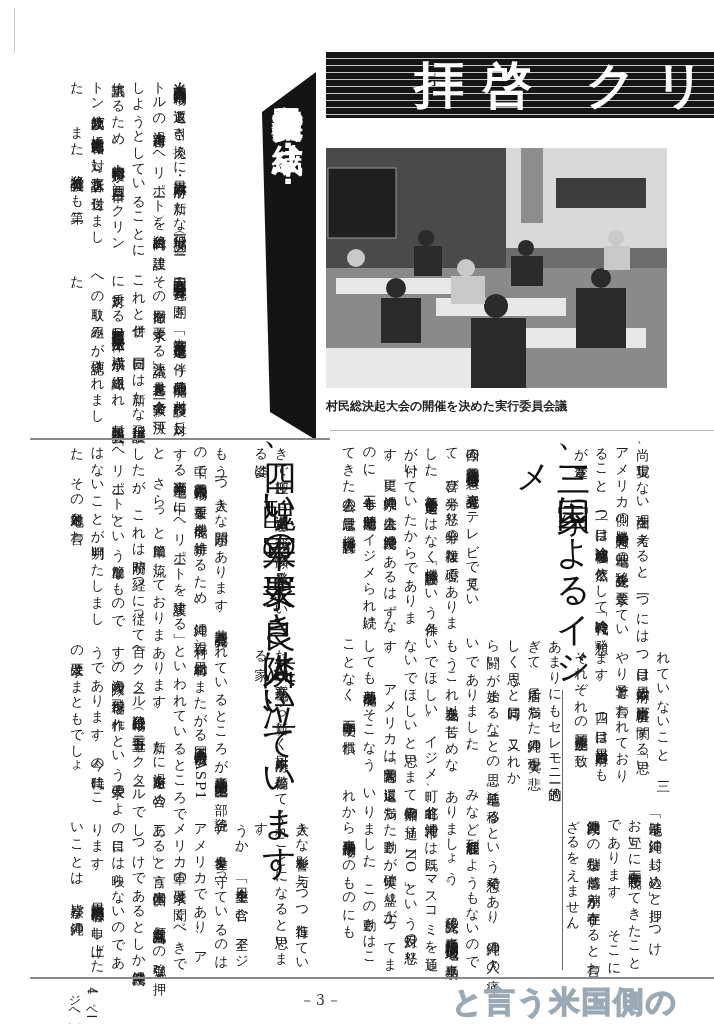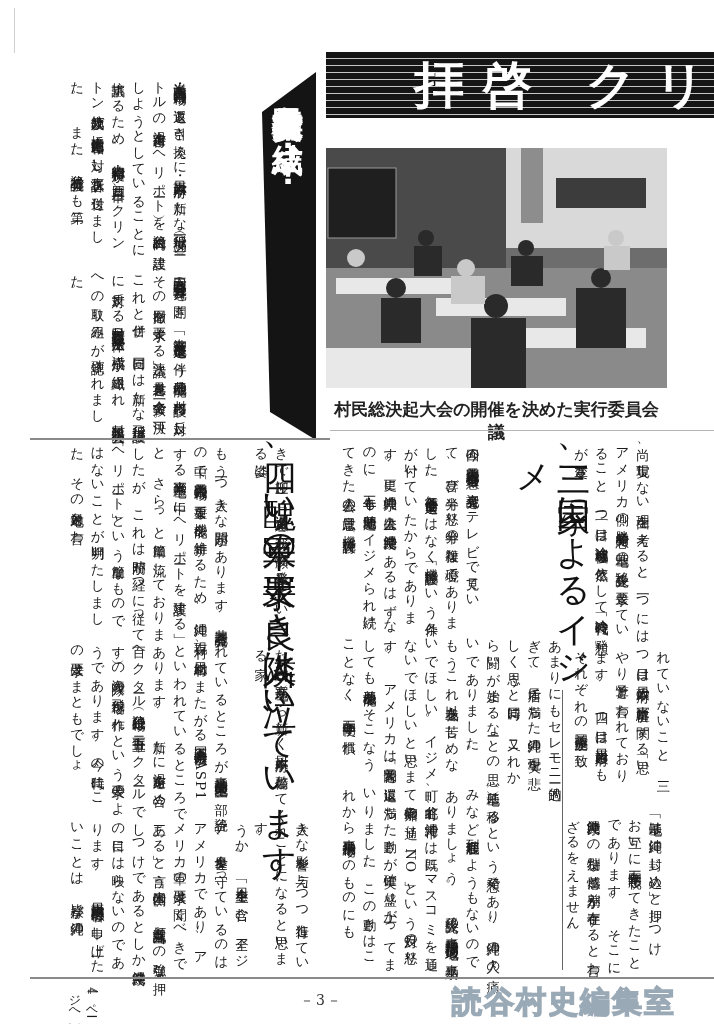--- a/index.html
+++ b/index.html
@@ -15,22 +15,22 @@
     
     .banner { left:326px; top:52px; width:388px; height:66px; background:#151515; overflow:hidden; }
     .banner .stripes { position:absolute; inset:0;
       background:repeating-linear-gradient(to bottom, #151515 0px, #151515 6px, #d8d8d8 6px, #d8d8d8 7px); opacity:.9; }
     .banner .title { position:absolute; left:88px; top:2px; font-family:"DejaVu Sans", sans-serif;
       font-size:50px; font-weight:bold; color:#ffffff; letter-spacing:18px; white-space:nowrap; line-height:62px; }
 
     
     .photo { left:326px; top:148px; width:341px; height:240px; overflow:hidden; background:#7b7b7b; }
     .photo svg { width:100%; height:100%; display:block; }
-    .caption { left:326px; top:398px; width:341px; text-align:center; font-family:Liberation Mono, monospace;
-      font-size:17px; font-weight:bold; color:#222; }
+    .caption { left:326px; top:398px; width:341px; font-family:Liberation Mono, monospace;
+      font-size:12px; font-weight:bold; color:#222; }
 
     
     .hl1-wedge { left:262px; top:72px; width:54px; height:368px; }
     .hl1 { left:266px; top:84px; height:350px; font-family:"DejaVu Sans", sans-serif; font-weight:bold;
       font-size:31px; color:#ffffff; line-height:44px; letter-spacing:0px; }
 
     .col-text { font-size:13.4px; line-height:20.6px; letter-spacing:1px; color:#1b1b1b; }
     .s1a { left:66px; top:72px; height:180px; }
     .s1b { left:66px; top:266px; height:170px; }
 
@@ -137,13 +137,13 @@
 <div class="abs vtm col-text s4a">きで抑圧し、「返還合意」を我が物顔で発表している姿は、</div>
 <div class="abs vtm col-text s4b">もう一つ大きな問題があります。共同記者会見の中で「普天間飛行場の重要な機能を維持するため、沖縄に現存する米軍基地の中にヘリポートを建設する」と、さらっと簡単に流しておりましたが、これは時間が経つに従って「ヘリポート」という簡単なものではないことが判明いたしました。その対象地と言わ</div>
 <div class="abs vtm col-text s4c">れているところが嘉手納弾薬庫地区の一部、読谷村、恩納村にまたがる国道五十八号以西のASP1といわれているところであります。　新たに滑走路を含め、三百ヘクタール（読谷飛行場は二百五十五ヘクタールです）の海兵隊の飛行場を作れという要求のようであります。今の時代にこの要求はまともでしょ</div>
 <div class="abs vtm col-text s4d">た古い家（基地）から新しく日本政府が整備してくれる家</div>
 <div class="abs vtm col-text s4e">うか。　「日本全土を含む、全アジア、全世界を守っているのはアメリカであり、アメリカ軍の要求は聞くべきである」と言う米国側の、占領意識丸出しの強引な押しつけであるとしか沖縄県民の目には映らないのであります。　日米両政府関係者に申し上げたいことは、皆様が沖縄の</div>
 <div class="abs vtm col-text s4f">大きな影響を与えつつ進行していくことになると思います。</div>
 <div class="abs vtm cont">（4ページへ）</div>
 
 <div class="abs hrule hr3"></div>
 <div class="abs pagenum">－3－</div>
-<div class="abs watermark">読谷村史編集室</div>
+<div class="abs watermark">と言う米国側の</div>
 
 </body></html>

